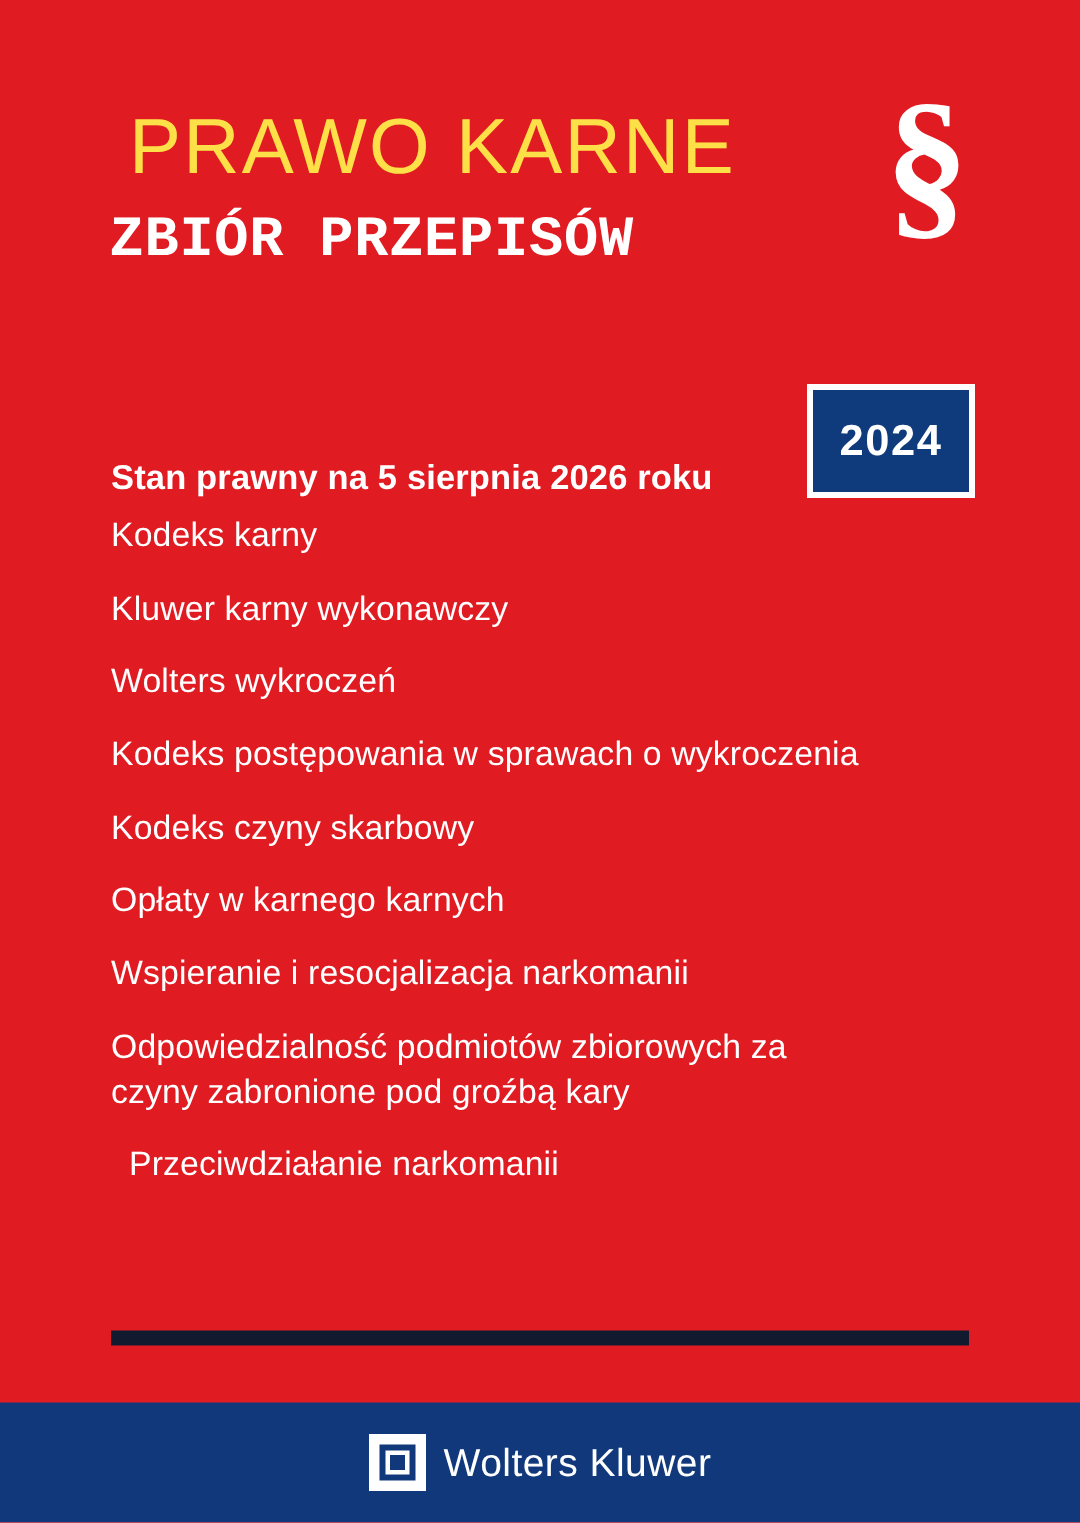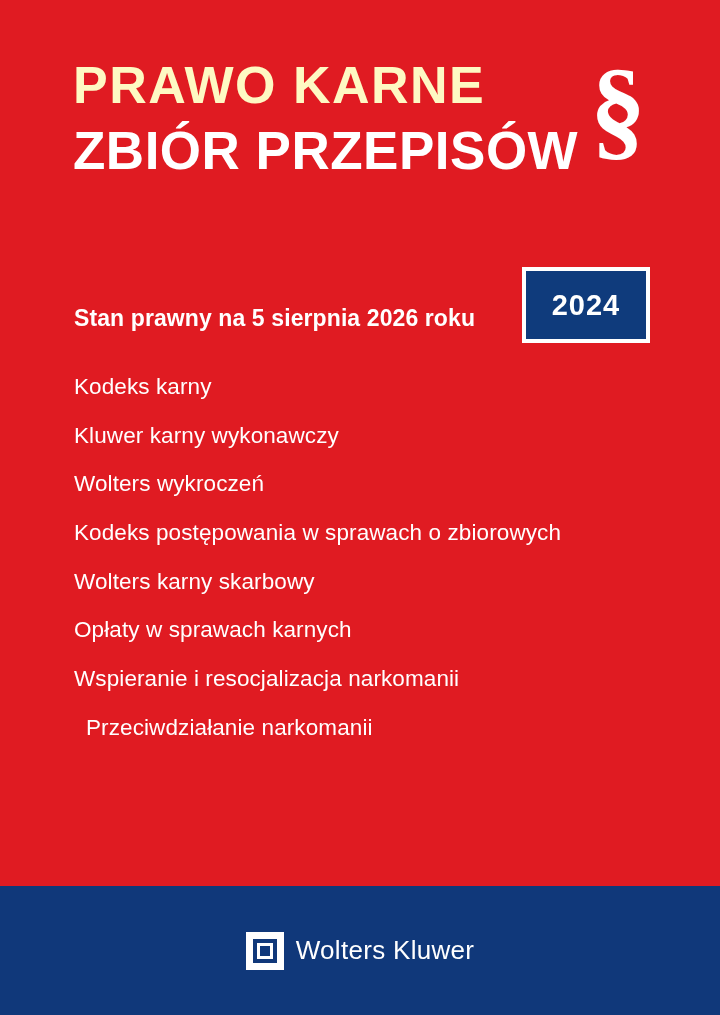--- a/index.html
+++ b/index.html
@@ -23,53 +23,54 @@
   }
   
   .title-block {
     position: absolute;
     left: 73px;
     top: 58px;
     width: 470px;
   }
   .title-line1 {
     font-size: 52px;
-    font-weight: bold;
-    color: #fef9c3;
+    font-weight: normal;
+    color: #fde047;
     letter-spacing: 1.5px;
     line-height: 1.05;
-    margin: 0;
+    margin: 13px;
     white-space: nowrap;
   }
   .title-line2 {
-    font-size: 53px;
+    font-size: 38px;
     font-weight: bold;
     color: #ffffff;
     letter-spacing: 0.5px;
     line-height: 1.15;
     margin: 8px 0 0 0;
     white-space: nowrap;
+    font-family: Liberation Mono, monospace;
   }
   
   .para-symbol {
     position: absolute;
     right: 74px;
     top: 52px;
     font-size: 112px;
     line-height: 1;
     font-family: "Liberation Serif", serif;
     font-weight: bold;
     color: #ffffff;
   }
   
   .year-badge {
     position: absolute;
     right: 70px;
-    top: 267px;
-    width: 128px;
+    top: 256px;
+    width: 112px;
     height: 76px;
     background: #0f3b7c;
     border: 4px solid #ffffff;
     box-sizing: border-box;
     display: flex;
     align-items: center;
     justify-content: center;
   }
   .year-badge span {
     color: #ffffff;
@@ -84,21 +85,21 @@
     top: 305px;
     font-size: 23px;
     font-weight: bold;
     color: #ffffff;
     letter-spacing: 0.1px;
   }
   
   .acts {
     position: absolute;
     left: 74px;
-    top: 372px;
+    top: 342px;
     width: 500px;
     margin: 0;
     padding: 0;
     list-style: none;
   }
   .acts li {
     color: #ffffff;
     font-size: 22.5px;
     line-height: 1.32;
     margin-bottom: 19px;
@@ -115,21 +116,21 @@
     right: 74px;
     bottom: 118px;
     height: 10px;
     background: #111a2e;
   }
   .footer {
     position: absolute;
     left: 0;
     right: 0;
     bottom: 0;
-    height: 129px;
+    height: 80px;
     background: #10387a;
     display: flex;
     align-items: center;
     justify-content: center;
   }
   .logo {
     display: flex;
     align-items: center;
     gap: 12px;
   }
@@ -181,24 +182,25 @@
   <div class="year-badge">
     <span>2024</span>
   </div>
 
   <div class="legal-state">Stan prawny na 5 sierpnia 2026 roku</div>
 
   <ul class="acts">
     <li>Kodeks karny</li>
     <li>Kluwer karny wykonawczy</li>
     <li>Wolters wykroczeń</li>
-    <li>Kodeks postępowania w sprawach o zbiorowych</li>
-    <li>Wolters karny skarbowy</li>
-    <li>Opłaty w sprawach karnych</li>
+    <li>Kodeks postępowania w sprawach o wykroczenia</li>
+    <li>Kodeks czyny skarbowy</li>
+    <li>Opłaty w karnego karnych</li>
     <li>Wspieranie i resocjalizacja narkomanii</li>
+    <li>Odpowiedzialność podmiotów zbiorowych za czyny zabronione pod groźbą kary</li>
     <li>Przeciwdziałanie narkomanii</li>
   </ul>
 
   <div class="dark-bar"></div>
 
   <div class="footer">
     <div class="logo">
       <div class="logo-mark"></div>
       <div class="logo-text">Wolters Kluwer</div>
     </div>

